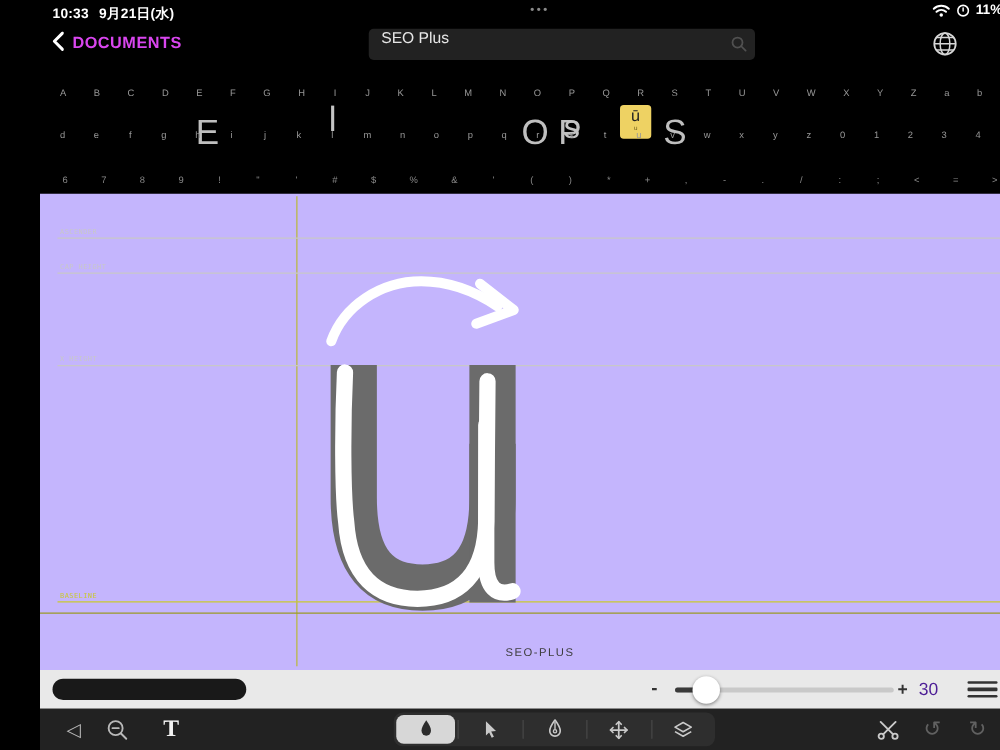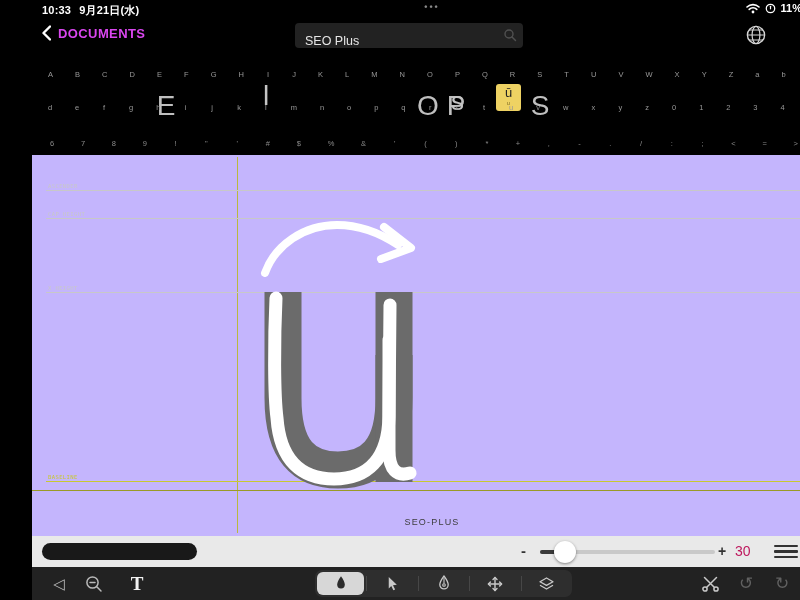--- a/index.html
+++ b/index.html
@@ -12,22 +12,22 @@
   .sb-date{margin-left:8px;}
   .sb-dots{position:absolute;left:50%;top:2px;transform:translateX(-50%);color:#8a8a8a;
            font-size:9px;letter-spacing:2px;font-weight:700;}
   .sb-right{position:absolute;right:4px;top:2px;display:flex;align-items:center;gap:5px;
             font-size:11px;font-weight:700;text-align:center;}
 
   
   .navbar{position:absolute;left:0;top:20px;width:800px;height:30px;}
   .nav-back{position:absolute;left:10px;top:5px;display:flex;align-items:center;gap:7px;
             color:#d946ef;font-size:13px;font-weight:700;letter-spacing:.4px;cursor:pointer;}
-  .titlebox{position:absolute;left:263px;top:3px;width:228px;height:25px;background:#222;
-            border-radius:4px;display:flex;align-items:flex-end;}
+  .titlebox{position:absolute;left:263px;top:3px;width:309px;height:25px;background:#222;
+            border-radius:4px;display:flex;align-items:flex-start;}
   .titlebox input{background:transparent;border:0;outline:0;color:#e6e6e6;font-size:12.5px;
                   font-family:"Liberation Sans",sans-serif;padding:0 10px;width:240px;}
   .title-mag{position:absolute;right:6px;top:5px;opacity:.45;}
   .nav-globe{position:absolute;left:712px;top:3px;width:24px;height:24px;}
   .nav-share{position:absolute;left:766px;top:2px;width:24px;height:26px;}
 
   
   .glyphstrip{position:absolute;left:0;top:48px;width:800px;height:107px;}
   .preview-letter{position:absolute;top:44px;transform:translateX(-50%);color:#bfbfbf;
                   font-size:28px;line-height:1;font-weight:400;}
@@ -62,21 +62,21 @@
   .zoombar{position:absolute;left:0;top:536px;width:800px;height:31px;background:#e9e9e9;}
   .preview-pill{position:absolute;left:10px;top:7px;width:155px;height:17px;background:#191919;
                 border-radius:9px;}
   .zb-minus{position:absolute;left:489px;top:6px;color:#333;font-size:15px;font-weight:700;}
   .slider{position:absolute;left:508px;top:8px;width:175px;height:16px;}
   .slider .track{position:absolute;left:0;top:6px;width:175px;height:3.5px;border-radius:2px;background:#c9c9c9;}
   .slider .fill{position:absolute;left:0;top:6px;width:26px;height:3.5px;border-radius:2px;background:#3a3a3a;}
   .slider .knob{position:absolute;left:14px;top:-3px;width:22px;height:22px;border-radius:50%;
                 background:#fff;box-shadow:0 1px 3px rgba(0,0,0,.45);}
   .zb-plus{position:absolute;left:686px;top:7px;color:#333;font-size:14px;font-weight:700;}
-  .zb-value{position:absolute;left:703px;top:7px;color:#be185d;font-size:14px;}
+  .zb-value{position:absolute;left:703px;top:7px;color:#4c1d95;font-size:14px;}
   .zb-menu{position:absolute;left:742px;top:9px;width:24px;height:13px;display:flex;
            flex-direction:column;justify-content:space-between;}
   .zb-menu i{display:block;height:2.2px;background:#333;border-radius:1px;}
   .zb-percent{position:absolute;left:774px;top:5px;color:#333;font-size:17px;}
 
   
   .toolbar{position:absolute;left:0;top:567px;width:800px;height:33px;background:#222;}
   .tb-icon{position:absolute;top:0;height:33px;display:flex;align-items:center;justify-content:center;
            color:#b9b9b9;}
   .tb-back{left:16px;width:22px;font-size:15px;}

